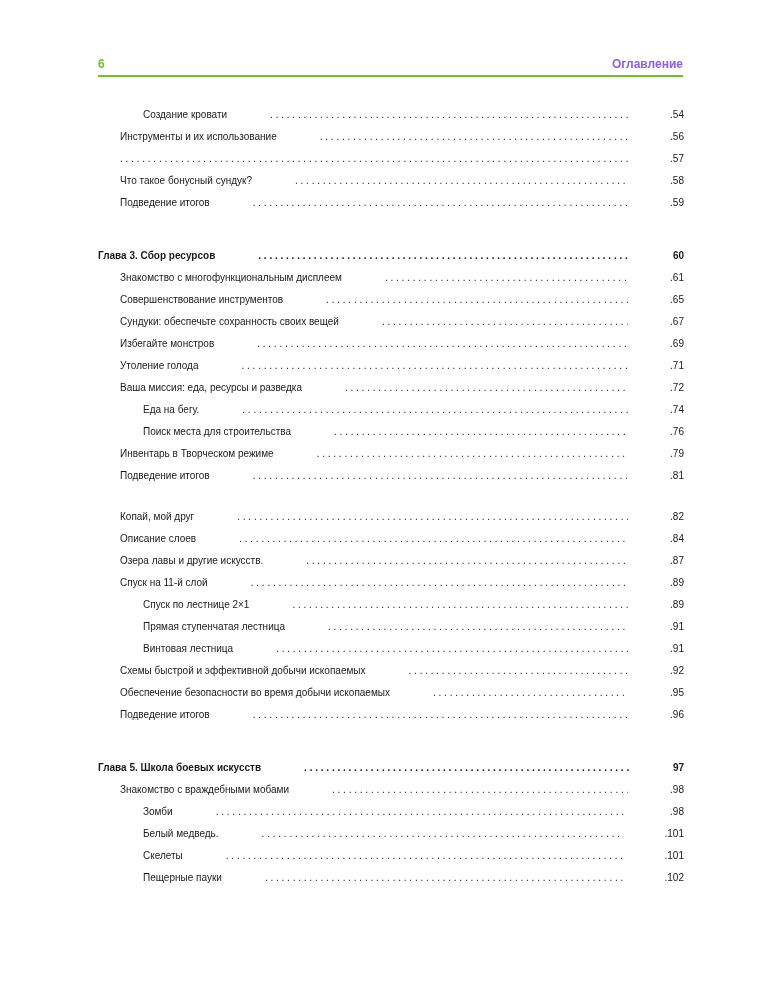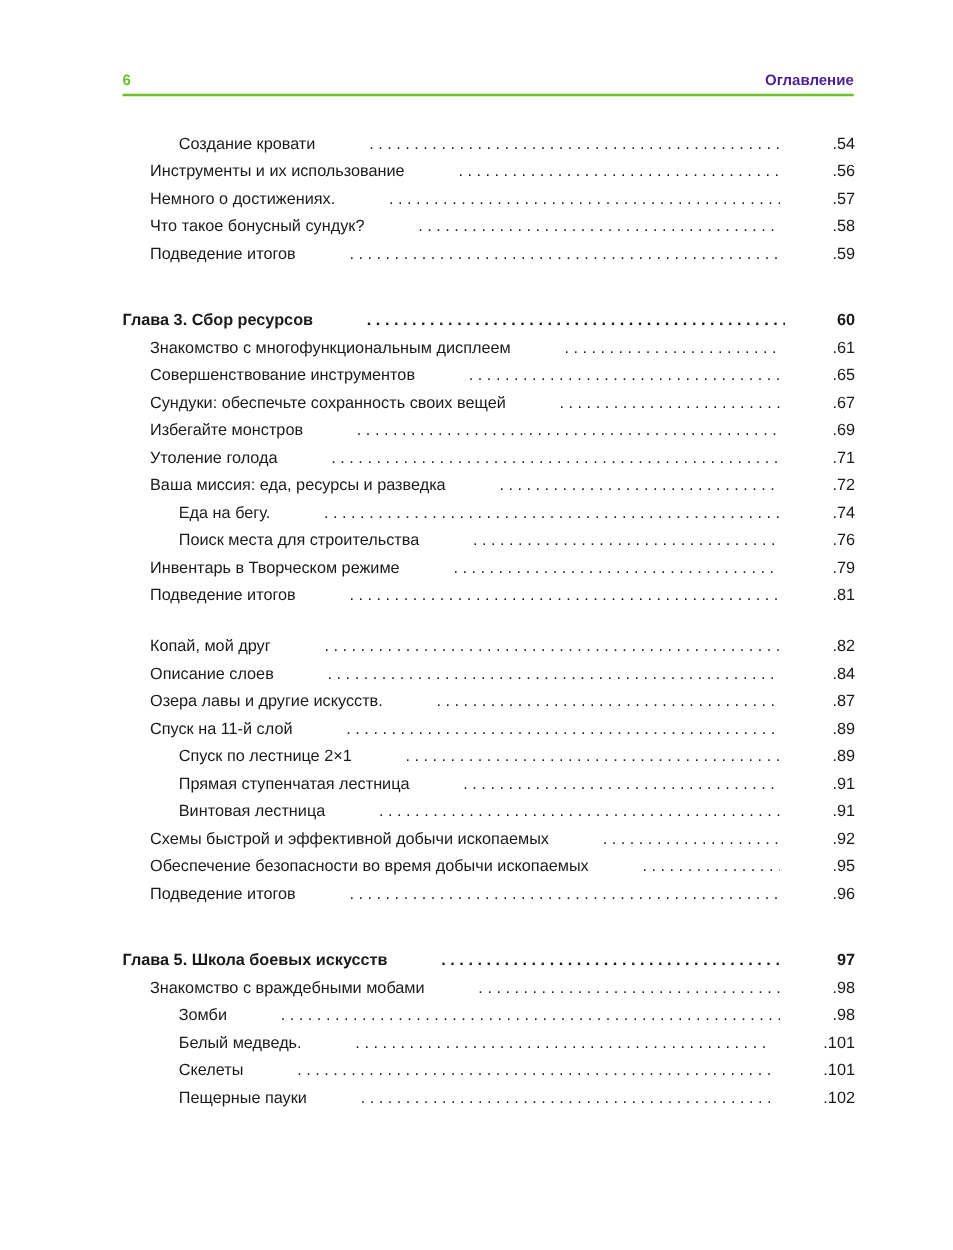--- a/index.html
+++ b/index.html
@@ -1,23 +1,23 @@
 <!DOCTYPE html>
 <html><head>
 <meta charset="utf-8">
 <style>
   html, body { margin: 0; padding: 0; background: #ffffff; }
   body { width: 762px; height: 1000px; position: relative; overflow: hidden;
          font-family: "Liberation Sans", sans-serif; color: #1a1a1a; }
   .header { position: absolute; left: 98px; top: 57px; width: 585px; height: 18px;
             border-bottom: 2px solid #6cc329; }
   .header .pno { position: absolute; left: 0; top: 0; font-size: 12px; font-weight: bold; color: #6cc329; }
-  .header .htitle { position: absolute; right: 0; top: 0; font-size: 12px; font-weight: bold; color: #4c1d95; }
+  .header .htitle { position: absolute; right: 0; top: 0; font-size: 12px; font-weight: bold; color: #8b5cf6; }
   .toc { position: absolute; left: 98px; top: 104px; width: 586px; }
-  .row { position: relative; height: 22px; line-height: 22px; font-size: 13px; display: flex; align-items: baseline; gap: 40px; }
+  .row { position: relative; height: 22px; line-height: 22px; font-size: 10px; display: flex; align-items: baseline; gap: 40px; }
   .row .t { white-space: nowrap; background: #fff; padding-right: 3px; }
   .row .dots { flex: 1; overflow: hidden; white-space: nowrap; letter-spacing: 4px; color: #1a1a1a; }
   .row .dots::before { content: ". . . . . . . . . . . . . . . . . . . . . . . . . . . . . . . . . . . . . . . . . . . . . . . . . . . . . . . . . . . . . . . . . . . . . . . . . . . . . . . . . . . . . . . . . . . . . . . . . . . . . . . . . . . . ."; letter-spacing: 0; }
   .row .p { white-space: nowrap; padding-left: 2px; }
   .l1 { padding-left: 22px; }
   .l2 { padding-left: 45px; }
   .chap { font-weight: bold; margin-top: 12px; }
   .chap .p { font-weight: bold; }
   .gap { height: 19px; }
 </style>
@@ -35,21 +35,20 @@
         <span class="t">Создание кровати</span>
         <span class="dots"></span>
         <span class="p">.54</span>
       </div>
       <div class="row l1">
         <span class="t">Инструменты и их использование</span>
         <span class="dots"></span>
         <span class="p">.56</span>
       </div>
       <div class="row l1">
-        <span class="t">Немного о достижениях.</span>
         <span class="dots"></span>
         <span class="p">.57</span>
       </div>
       <div class="row l1">
         <span class="t">Что такое бонусный сундук?</span>
         <span class="dots"></span>
         <span class="p">.58</span>
       </div>
       <div class="row l1">
         <span class="t">Подведение итогов</span>

